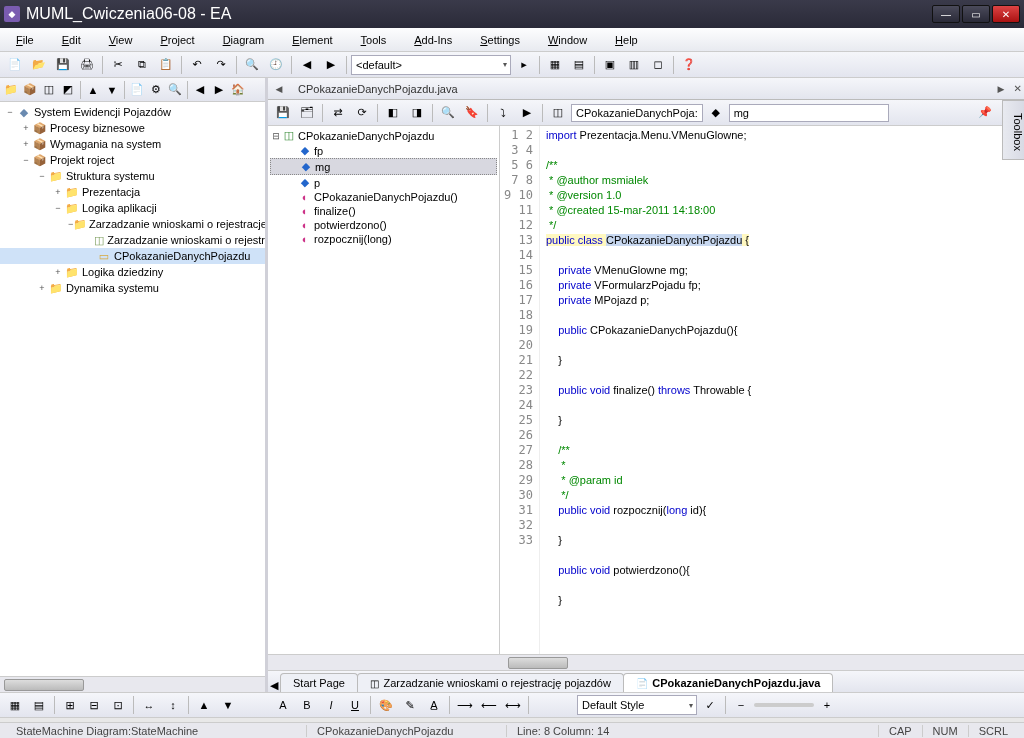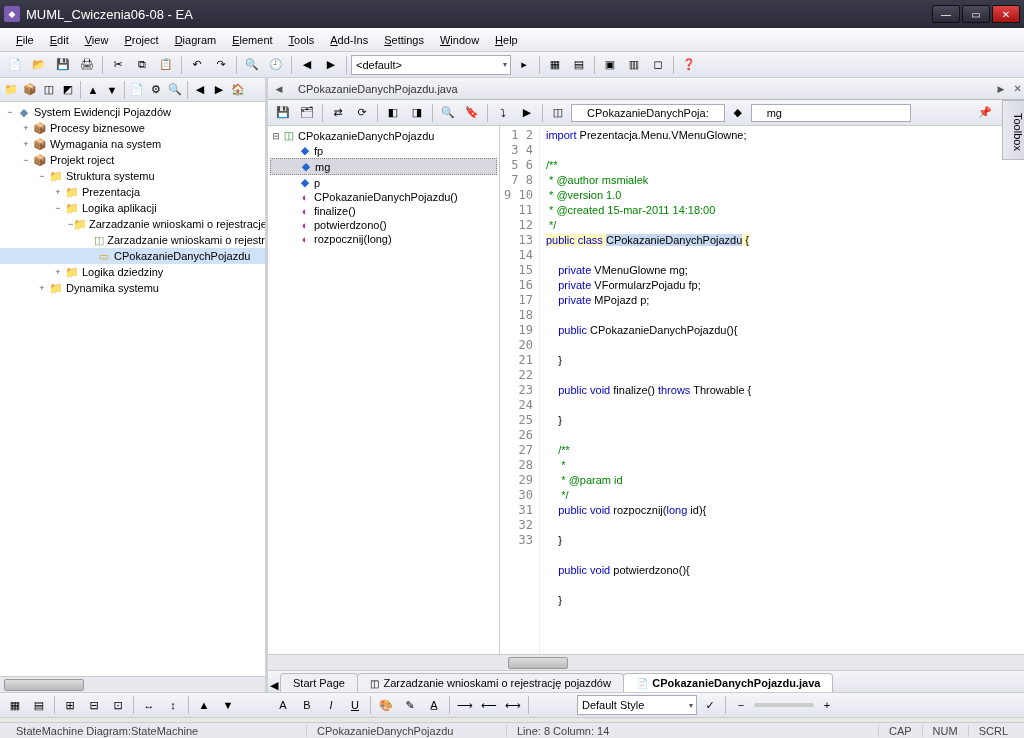--- a/index.html
+++ b/index.html
@@ -1,27 +1,27 @@
 <!DOCTYPE html>
 <html><head>
 <meta charset="utf-8">
 <style>
 * { margin: 0; padding: 0; box-sizing: border-box; font-family: "Segoe UI", Tahoma, sans-serif; font-size: 11px; }
 body { background: #e8e8e8; overflow: hidden; width: 1024px; height: 738px; position: relative; }
 
 
 .titlebar { height: 28px; background: linear-gradient(to bottom, #3a3a4a, #2a2a38); display: flex; align-items: center; padding: 0 4px; color: #fff; }
 .titlebar .app-icon { width: 16px; height: 16px; background: #7a5cb0; border-radius: 2px; margin-right: 6px; display:flex; align-items:center; justify-content:center; font-size:9px;}
-.titlebar .title-text { flex: 1; font-size: 13px; }
+.titlebar .title-text { flex: 1; font-size: 16px; }
 .win-controls { display: flex; gap: 2px; }
 .win-btn { width: 28px; height: 18px; background: linear-gradient(to bottom,#4a4a5a,#2a2a38); border: 1px solid #111; border-radius: 2px; display:flex; align-items:center; justify-content:center; color:#fff; font-size:10px;}
 .win-btn.close { background: linear-gradient(to bottom,#d44,#a11); }
 
 
-.menubar { height: 24px; background: linear-gradient(to bottom,#fdfdfe,#e8eaf0); display: flex; align-items: center; padding: 5px 8px; border-bottom: 1px solid #ccc; }
+.menubar { height: 24px; background: linear-gradient(to bottom,#fdfdfe,#e8eaf0); display: flex; align-items: center; padding: 5px 8px; border-bottom: 1px solid #ccc; gap: 12px; }
 .menubar .menu-item { padding: 2px 8px; cursor: default; }
 .menubar .menu-item u { text-decoration: underline; }
 
 
 .toolbar-row { height: 26px; background: linear-gradient(to bottom,#f5f6fa,#e3e5ee); display: flex; align-items: center; padding: 0 4px; border-bottom: 1px solid #ccc; gap: 2px; }
 .tb-btn { width: 22px; height: 20px; border: 1px solid transparent; border-radius: 2px; display:flex; align-items:center; justify-content:center; }
 .tb-sep { width: 1px; height: 18px; background: #bbb; margin: 0 2px; }
 .tb-combo { height: 20px; border: 1px solid #aab; background: #fff; padding: 0 16px 0 4px; display:flex; align-items:center; position:relative; min-width:100px;}
 .tb-combo::after { content:"▾"; position:absolute; right:3px; font-size:8px; color:#555;}
 
@@ -44,21 +44,21 @@
 
 
 .right-panel { flex:1; display:flex; flex-direction:column; background:#f0f0f4; position:relative;}
 .doc-tab-header { height: 22px; background: linear-gradient(to bottom,#f5f6fa,#e3e5ee); display:flex; align-items:center; padding:0 30px; border-bottom:1px solid #bbb; position:relative;}
 .doc-tab-header .arrow-l, .doc-tab-header .arrow-r { position:absolute; width:14px; text-align:center; color:#555; font-size:9px;}
 .doc-tab-header .arrow-l{left:4px;} .doc-tab-header .arrow-r{right:16px;}
 .doc-tab-header .close-x { position:absolute; right:2px; font-size:10px; color:#555;}
 .doc-title { font-size:11px; color:#333;}
 
 .code-toolbar { height:26px; background: linear-gradient(to bottom,#f5f6fa,#e3e5ee); display:flex; align-items:center; padding:0 4px; gap:2px; border-bottom:1px solid #ccc;}
-.code-toolbar .label-box { border:1px solid #aab; background:#fff; padding:0 15px; height:18px; display:flex; align-items:center; min-width:130px;}
+.code-toolbar .label-box { border:1px solid #aab; background:#fff; padding:0 4px; height:18px; display:flex; align-items:center; min-width:130px;}
 .nav-icons { position:absolute; right:4px; display:flex; gap:2px;}
 
 .code-body { flex:1; display:flex; background:#fff; overflow:hidden;}
 .outline-pane { width:232px; border-right:1px solid #ccc; background:#fff; overflow:auto; padding:2px;}
 .outline-node { display:flex; align-items:center; padding:1px 0; white-space:nowrap;}
 .outline-node .exp{width:12px;text-align:center;font-size:9px;color:#555;}
 .outline-node .oicon{width:14px;margin-right:2px;text-align:center;}
 .outline-node.d1{padding-left:16px;} 
 .outline-node.selected { background:#d8d8e0; border:1px dotted #888;}
 .field-icon{color:#2266cc;} .method-icon{color:#cc3388;} .class-icon{color:#338833;}

